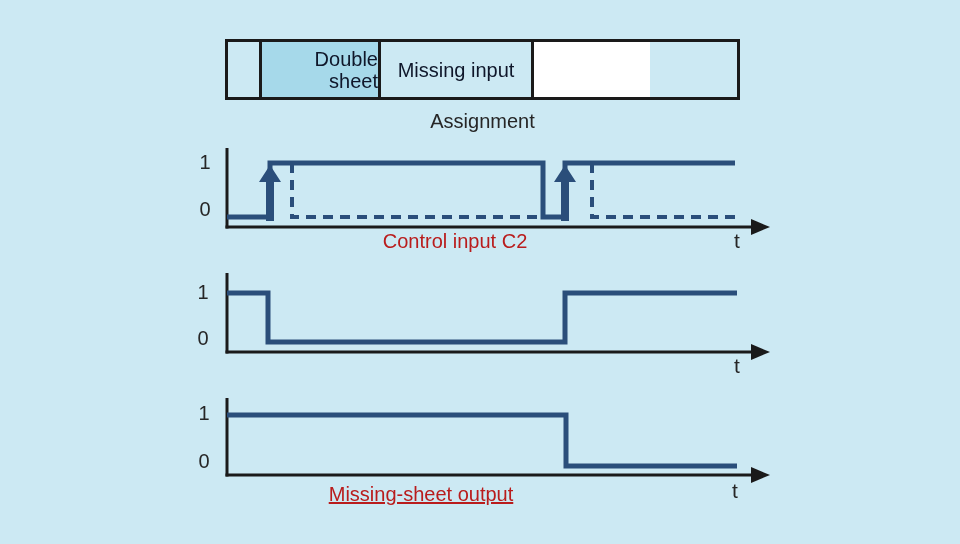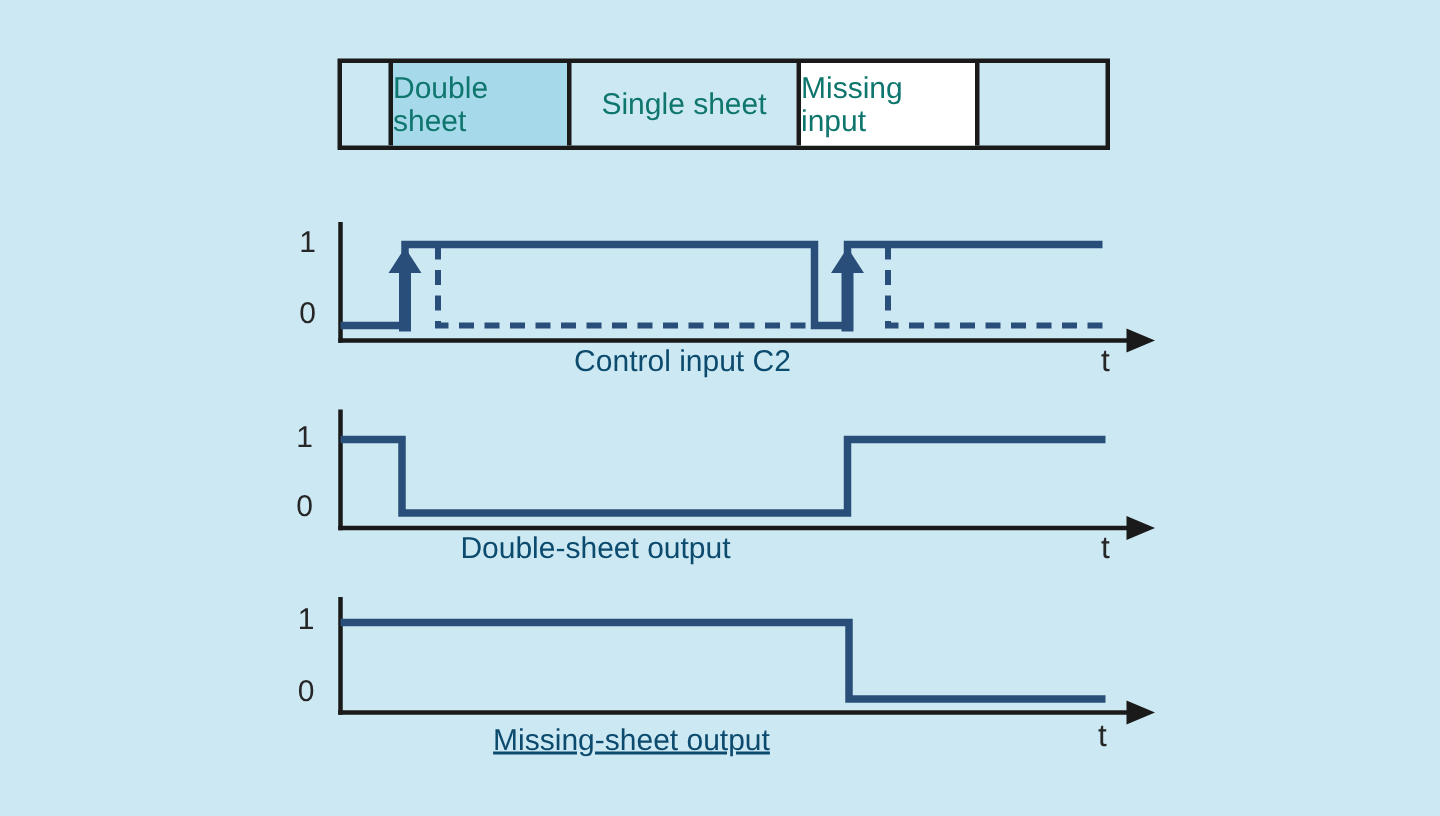--- a/index.html
+++ b/index.html
@@ -15,24 +15,24 @@
   #assign-table{
     position:absolute;left:225px;top:39px;
     width:515px;height:61px;
     display:flex;
     border:3px solid #1a1a1a;
     box-sizing:border-box;
     background:transparent;
   }
   .assign-cell{
     display:flex;align-items:center;justify-content:center;
-    text-align:left;
+    text-align:right;
     font-size:20px;line-height:22px;
     box-sizing:border-box;
-    color:#0f766e;
+    color:#0f172a;
   }
   .assign-cell + .assign-cell{border-left:3px solid #1a1a1a;}
   .assign-cell:nth-child(1){width:31px;background:transparent;}
   .assign-cell:nth-child(2){width:119px;background:#a6d9ea;}
   .assign-cell:nth-child(3){width:153px;background:transparent;}
   .assign-cell:nth-child(4){width:119px;background:#ffffff;}
   .assign-cell:nth-child(5){flex:1;background:transparent;}
   #assign-caption{
     position:absolute;left:225px;top:110px;width:515px;
     text-align:center;font-size:20px;
@@ -40,21 +40,21 @@
   
   .diag-svg{position:absolute;left:200px;width:580px;height:95px;}
   #svg-d0{top:146px;}
   #svg-d1{top:271px;}
   #svg-d2{top:396px;}
   .lvl{
     position:absolute;width:20px;text-align:center;
     font-size:20px;color:#262626;
   }
   .caption{
-    position:absolute;font-size:20px;text-align:center;color:#0c4a6e;
+    position:absolute;font-size:20px;text-align:center;color:#b91c1c;
   }
   #cap-d0{left:330px;top:230px;width:250px;}
   #cap-d1{left:272px;top:355px;width:250px;}
   #cap-d2{left:296px;top:483px;width:250px;text-decoration:underline;}
   .t-label{
     position:absolute;font-size:21px;color:#262626;width:20px;text-align:center;
   }
   #t-d0{left:727px;top:229px;}
   #t-d1{left:727px;top:354px;}
   #t-d2{left:725px;top:479px;}
@@ -66,24 +66,24 @@
   #lvl0-d2{left:194px;top:450px;}
 </style>
 </head>
 <body>
 
 <div id="stage">
 
   <div id="assign-table">
     <div class="assign-cell"></div>
     <div class="assign-cell">Double sheet</div>
-    <div class="assign-cell">Single sheet</div>
     <div class="assign-cell">Missing input</div>
     <div class="assign-cell"></div>
   </div>
+  <div id="assign-caption">Assignment</div>
 
   <div class="lvl" id="lvl1-d0">1</div>
   <div class="lvl" id="lvl0-d0">0</div>
   <svg class="diag-svg" id="svg-d0">
       <line x1="27" y1="2" x2="27" y2="82.5" stroke="#1a1a1a" stroke-width="3"></line>
       <line x1="25.5" y1="81" x2="552" y2="81" stroke="#1a1a1a" stroke-width="3"></line>
       <polygon points="551,73 570,81 551,89" fill="#1a1a1a"></polygon>
       <polyline points="92,17 92,71 343,71" fill="none" stroke="#2a4e7a" stroke-width="4" stroke-dasharray="10 7"></polyline>
       <polyline points="392,17 392,71 540,71" fill="none" stroke="#2a4e7a" stroke-width="4" stroke-dasharray="10 7"></polyline>
       <polyline points="27,71 70,71 70,17 343,17 343,71 365,71 365,17 535,17" fill="none" stroke="#2a4e7a" stroke-width="5" stroke-linejoin="miter"></polyline>
@@ -94,21 +94,20 @@
   <div class="t-label" id="t-d0">t</div>
 
   <div class="lvl" id="lvl1-d1">1</div>
   <div class="lvl" id="lvl0-d1">0</div>
   <svg class="diag-svg" id="svg-d1">
       <line x1="27" y1="2" x2="27" y2="82.5" stroke="#1a1a1a" stroke-width="3"></line>
       <line x1="25.5" y1="81" x2="552" y2="81" stroke="#1a1a1a" stroke-width="3"></line>
       <polygon points="551,73 570,81 551,89" fill="#1a1a1a"></polygon>
       <polyline points="27,22 68,22 68,71 365,71 365,22 537,22" fill="none" stroke="#2a4e7a" stroke-width="5" stroke-linejoin="miter"></polyline>
     </svg>
-  <div class="caption" id="cap-d1">Double-sheet output</div>
   <div class="t-label" id="t-d1">t</div>
 
   <div class="lvl" id="lvl1-d2">1</div>
   <div class="lvl" id="lvl0-d2">0</div>
   <svg class="diag-svg" id="svg-d2">
       <line x1="27" y1="2" x2="27" y2="80.5" stroke="#1a1a1a" stroke-width="3"></line>
       <line x1="25.5" y1="79" x2="552" y2="79" stroke="#1a1a1a" stroke-width="3"></line>
       <polygon points="551,71 570,79 551,87" fill="#1a1a1a"></polygon>
       <polyline points="27,19 366,19 366,70 537,70" fill="none" stroke="#2a4e7a" stroke-width="5" stroke-linejoin="miter"></polyline>
     </svg>

